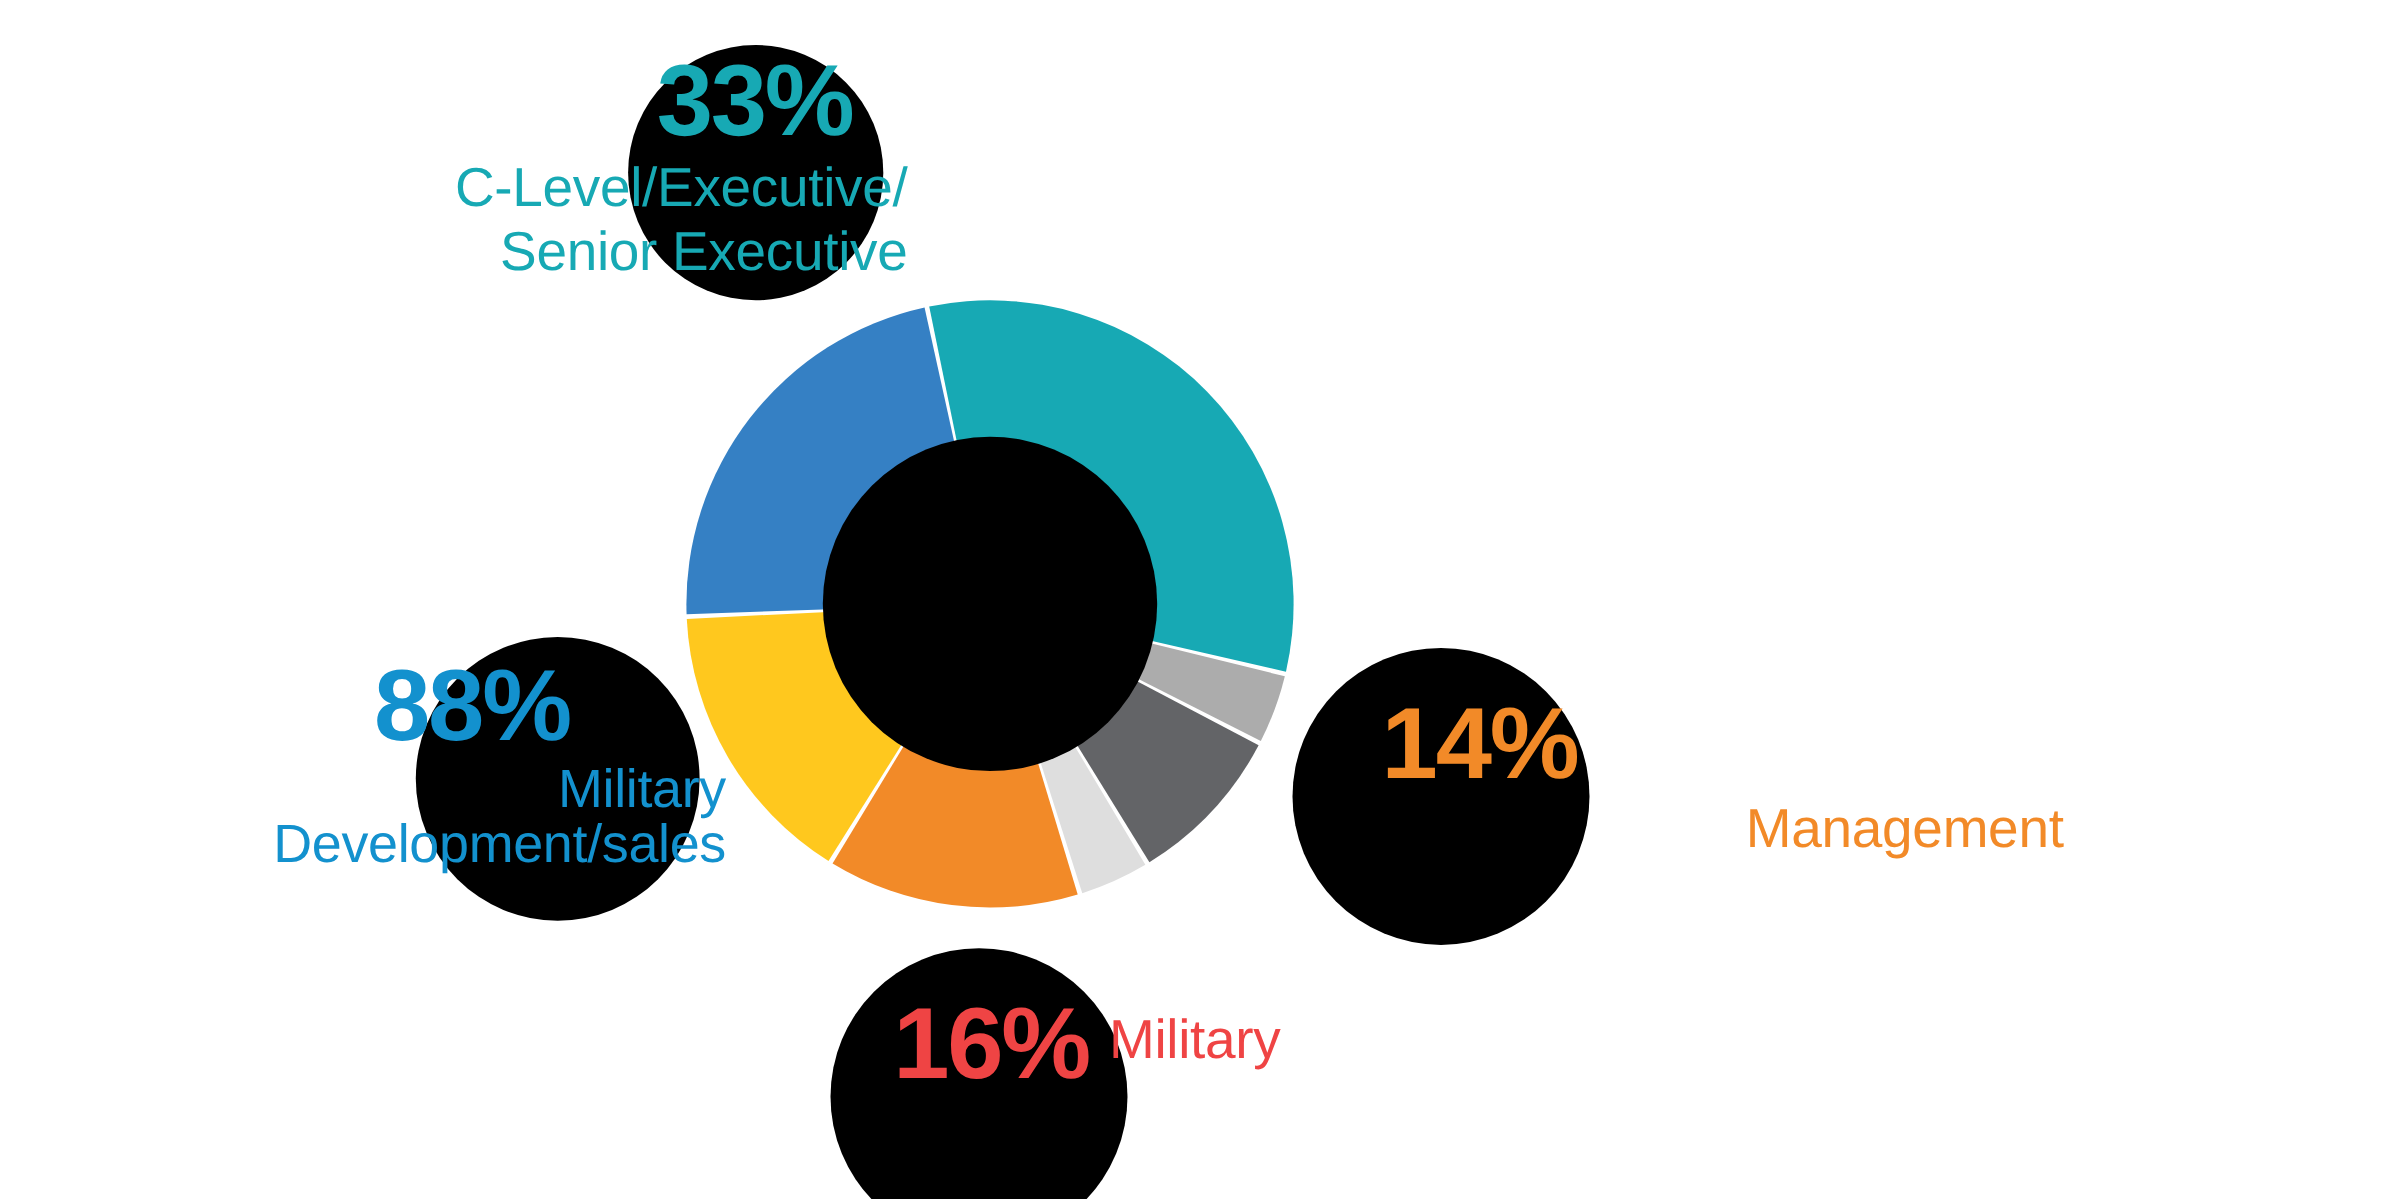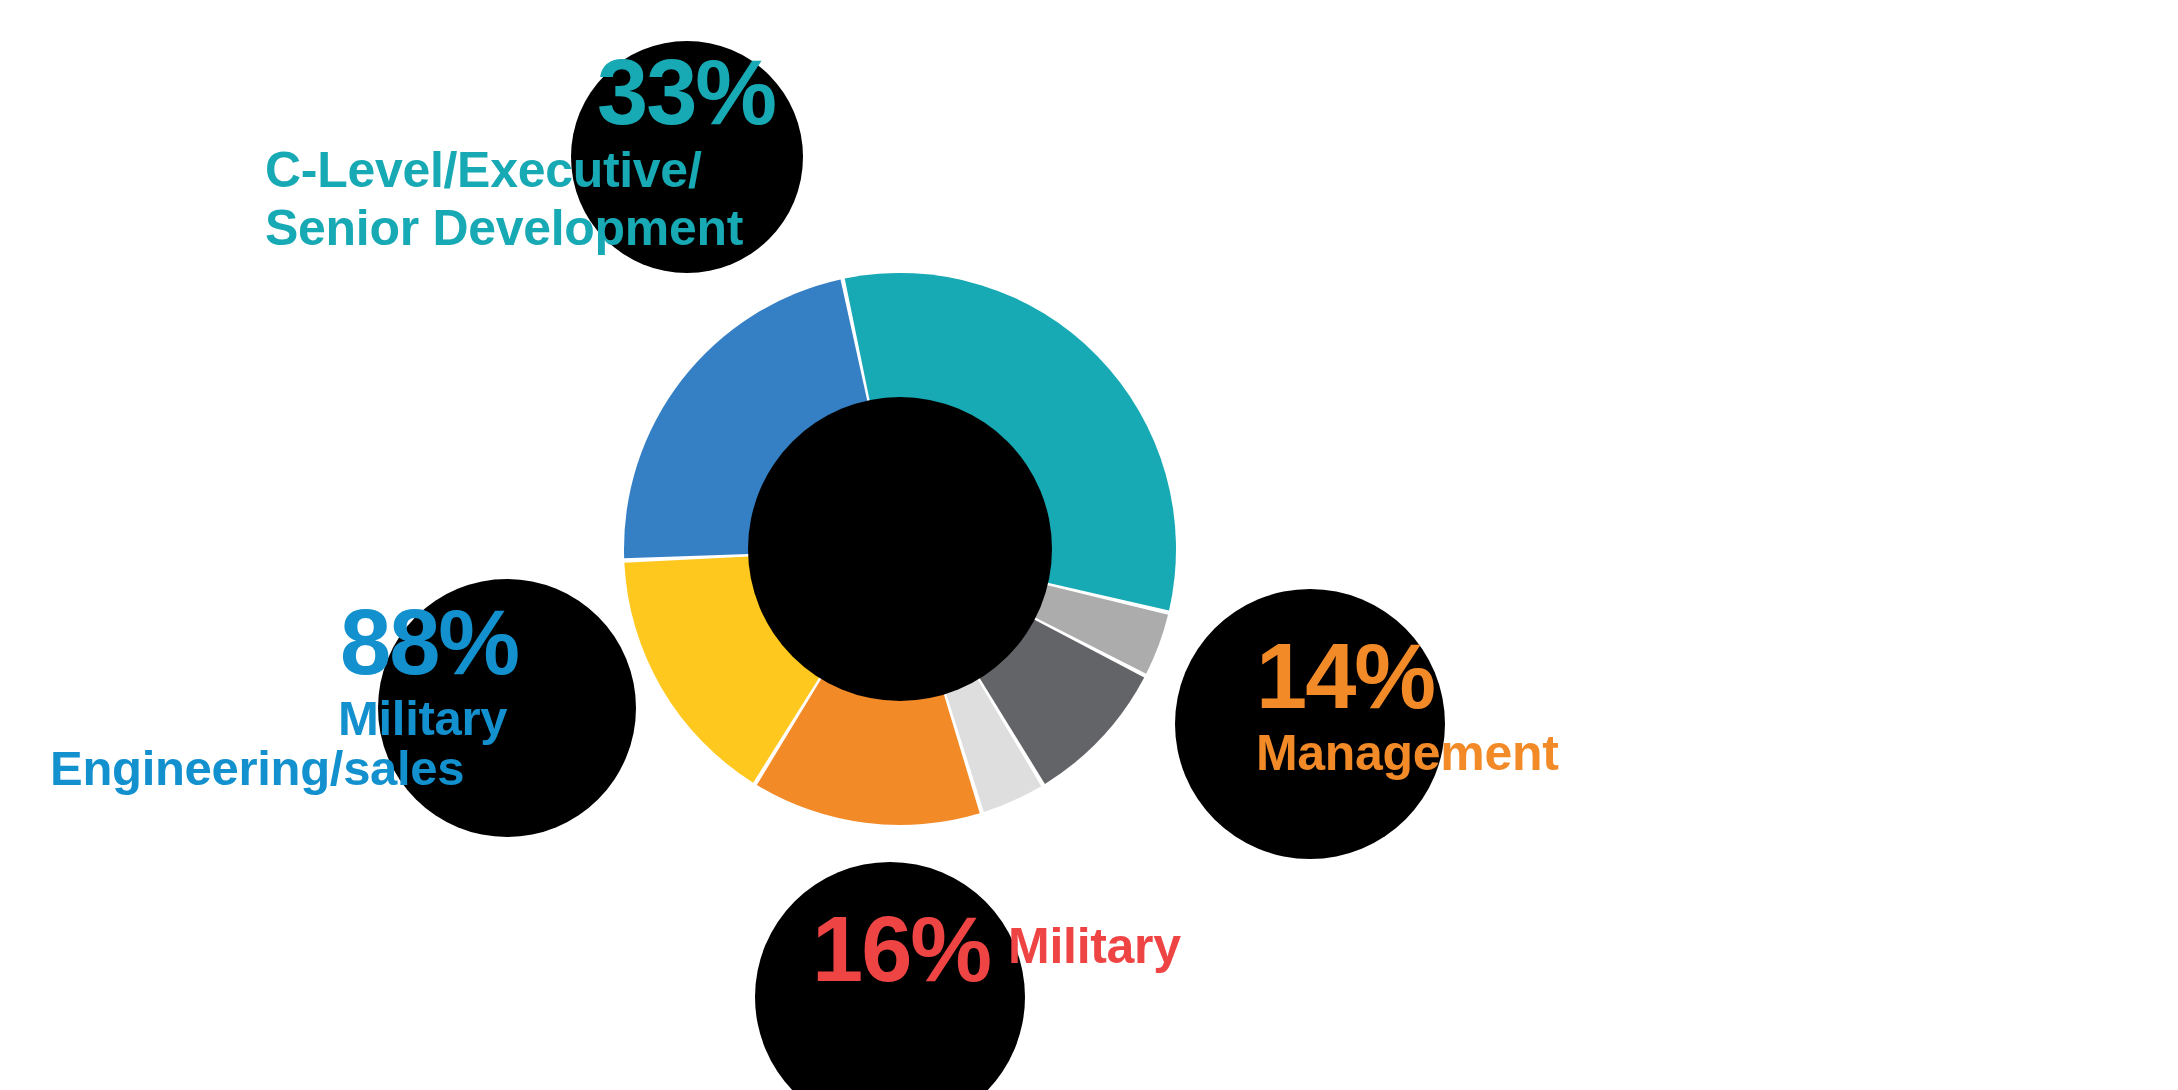--- a/index.html
+++ b/index.html
@@ -42,22 +42,23 @@
     letter-spacing: -0.5px;
     white-space: nowrap;
   }
   .pct {
     display: block;
     font-weight: 700;
     letter-spacing: -2px;
   }
   .lbl {
     display: block;
-    font-weight: 700;
+    font-weight: 400;
     letter-spacing: -0.3px;
+    text-align: right;
   }
 
   
   #bubble-exec {
     left: 571px;  top: 22px;
     width: 232px; height: 232px;
   }
   #text-exec {
     left: 265px; top: 28px;
     width: 560px;
@@ -135,27 +136,27 @@
   </svg>
 
   <div class="callout" id="bubble-exec"></div>
   <div class="callout" id="bubble-biz"></div>
   <div class="callout" id="bubble-eng"></div>
   <div class="callout" id="bubble-mil"></div>
 
   <div class="callout-text" id="text-exec">
     <span class="pct">33%</span>
     <span class="lbl l1">C-Level/Executive/</span>
-    <span class="lbl l2">Senior Development</span>
+    <span class="lbl l2">Senior Executive</span>
   </div>
 
   <div class="callout-text" id="text-biz">
     <span class="pct">88%</span>
     <span class="lbl l1">Military</span>
-    <span class="lbl l2">Engineering/sales</span>
+    <span class="lbl l2">Development/sales</span>
   </div>
 
   <div class="callout-text" id="text-eng">
     <span class="pct">14%</span>
     <span class="lbl l1">Management</span>
   </div>
 
   <div class="callout-text" id="text-mil">
     <span class="pct">16%</span>
     <span class="lbl">Military</span>

